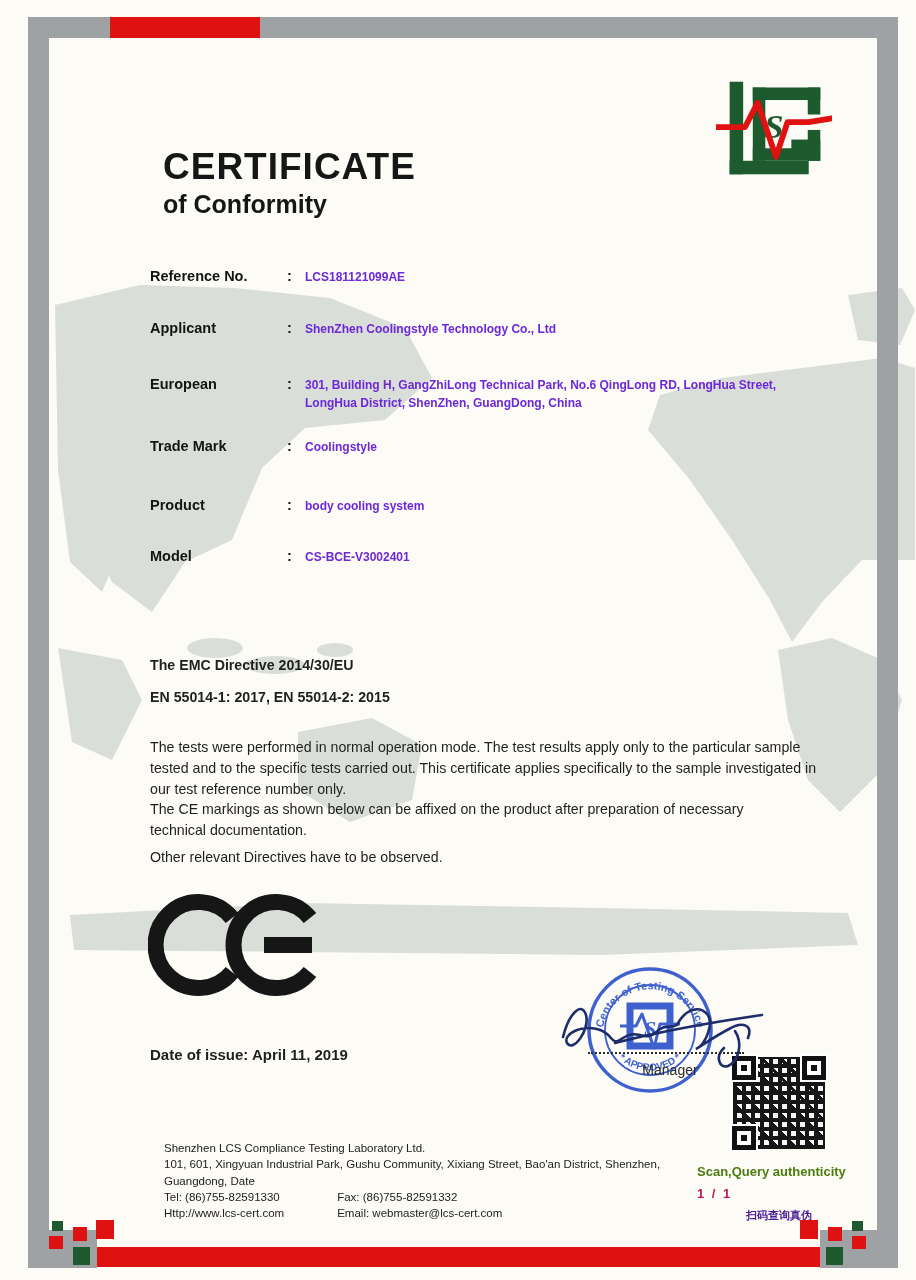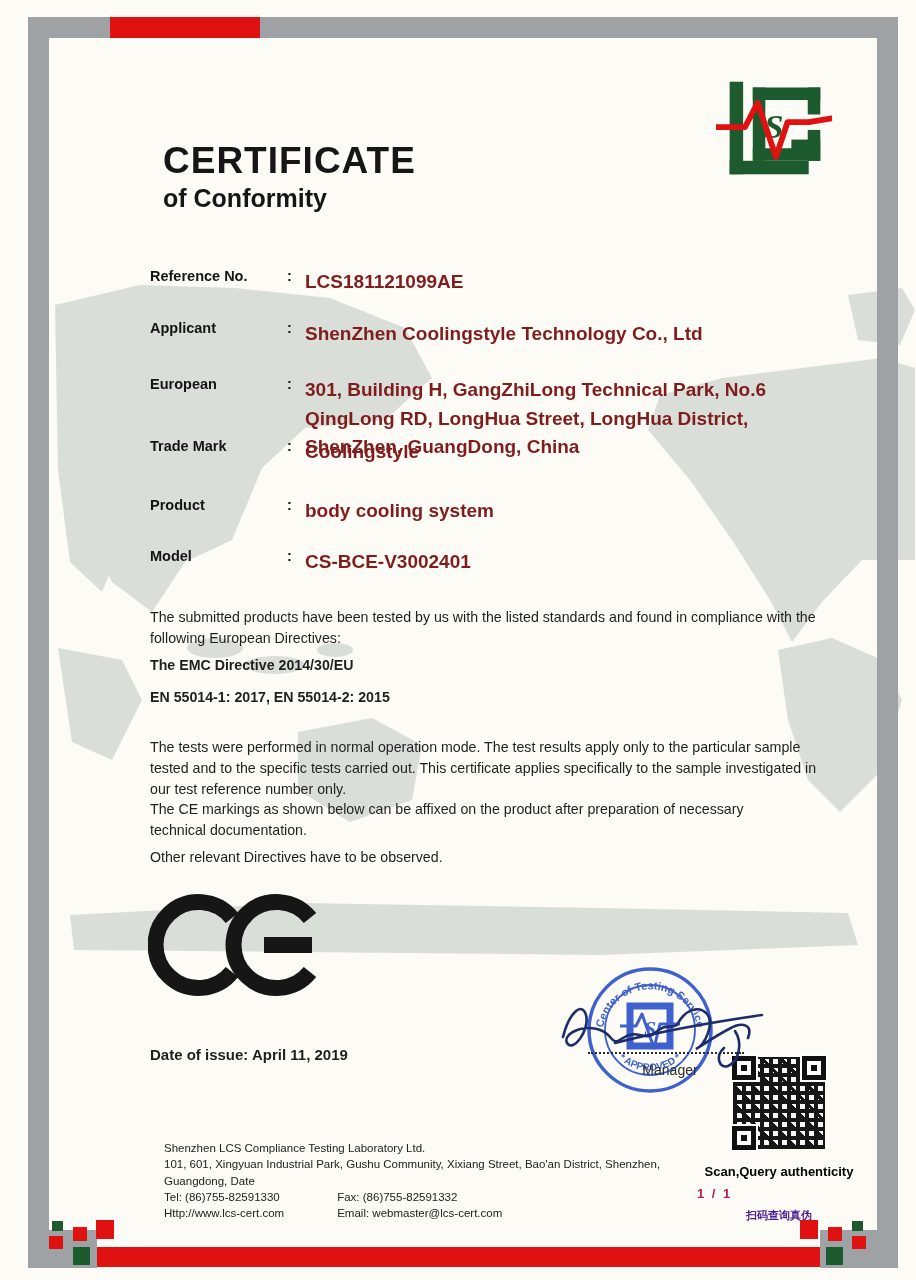--- a/index.html
+++ b/index.html
@@ -1,26 +1,26 @@
 <!DOCTYPE html>
 <html><head>
 <meta charset="utf-8">
 <style>
   html,body{margin:0;padding:0;background:#ffffff;}
   .page{position:relative;width:916px;height:1280px;background:#fcfbf5;
         font-family:"Liberation Sans",sans-serif;overflow:hidden;}
   .abs{position:absolute;}
   .map{position:absolute;left:0;top:0;z-index:0;}
   .content{z-index:2;}
-  .title1{font-size:37px;font-weight:bold;letter-spacing:1px;color:#161616;}
+  .title1{font-size:37px;font-weight:bold;letter-spacing:1px;color:#161616;margin-top:6px;}
   .title2{font-size:25px;font-weight:bold;color:#161616;margin-top:2px;}
   .frow{position:absolute;left:150px;width:660px;}
   .flabel{position:absolute;left:0;top:0;width:132px;font-size:14.5px;font-weight:bold;color:#141414;}
   .fcolon{position:absolute;left:137px;top:0;font-size:14.5px;font-weight:bold;color:#141414;}
-  .fvalue{position:absolute;left:155px;top:0;width:482px;font-size:19px;font-weight:bold;color:#7f1d1d;line-height:1.5;}
+  .fvalue{position:absolute;left:155px;top:0;width:482px;font-size:12px;font-weight:bold;color:#6d28d9;line-height:1.5;}
   .para{font-size:14.2px;color:#1f1f1f;line-height:1.47;}
   .bold{font-weight:bold;}
   .footer-block{font-size:11.5px;color:#222;line-height:1.42;}
   .footer-col{display:inline-block;width:170px;}
   .dotline{border-bottom:2.5px dotted #2a2a2a;}
   .qr{position:absolute;left:733px;top:1057px;width:92px;height:92px;background:#f6f6f6;
       background-image:
         repeating-linear-gradient(45deg,transparent 0 5px,#161616 5px 8px,transparent 8px 13px),
         repeating-linear-gradient(90deg,#161616 0 4px,transparent 4px 9px),
         repeating-linear-gradient(0deg,#161616 0 4px,#f6f6f6 4px 9px);
@@ -117,21 +117,20 @@
     <span class="flabel">Product</span>
     <span class="fcolon">:</span>
     <span class="fvalue">body cooling system</span>
   </div>
   <div class="frow content" style="top:548px;">
     <span class="flabel">Model</span>
     <span class="fcolon">:</span>
     <span class="fvalue">CS-BCE-V3002401</span>
   </div>
 
-  <div class="abs content para" style="left:150px;top:607px;width:672px;">The submitted products have been tested by us with the listed standards and found in compliance with the following European Directives:</div>
   <div class="abs content para bold" style="left:150px;top:655px;width:672px;">The EMC Directive 2014/30/EU</div>
   <div class="abs content para bold" style="left:150px;top:687px;width:672px;">EN 55014-1: 2017, EN 55014-2: 2015</div>
   <div class="abs content para" style="left:150px;top:737px;width:676px;">The tests were performed in normal operation mode. The test results apply only to the particular sample tested and to the specific tests carried out. This certificate applies specifically to the sample investigated in our test reference number only.</div>
   <div class="abs content para" style="left:150px;top:799px;width:648px;">The CE markings as shown below can be affixed on the product after preparation of necessary technical documentation.</div>
   <div class="abs content para" style="left:150px;top:847px;width:648px;">Other relevant Directives have to be observed.</div>
 
   <div class="abs content" style="left:148px;top:888px;">
     <svg width="172" height="114" viewBox="0 0 172 114">
       <path d="M84,30 A43,43 0 1 0 84,84" fill="none" stroke="#161616" stroke-width="16"></path>
       <path d="M162,30 A43,43 0 1 0 162,84" fill="none" stroke="#161616" stroke-width="16"></path>
@@ -176,21 +175,21 @@
 
   <div class="abs content dotline" style="left:588px;top:1052px;width:156px;z-index:5;"></div>
   <div class="abs content" style="left:600px;top:1062px;width:140px;text-align:center;font-size:14px;color:#2b2b2b;z-index:5;">Manager</div>
 
   <div class="qr">
     <div class="finder" style="left:-1px;top:-1px;"></div>
     <div class="finder" style="right:-1px;top:-1px;"></div>
     <div class="finder" style="left:-1px;bottom:-1px;"></div>
   </div>
   <div class="abs content bold" style="left:707px;top:1208px;width:144px;text-align:center;font-size:11px;color:#4c1d95;">扫码查询真伪</div>
-  <div class="abs content bold" style="left:697px;top:1164px;width:164px;text-align:center;font-size:13px;color:#000000;">Scan,Query authenticity</div>
+  <div class="abs content bold" style="left:697px;top:1164px;width:164px;text-align:left;font-size:13px;color:#4d7c0f;">Scan,Query authenticity</div>
 
   <div class="abs content bold" style="left:697px;top:1186px;font-size:13px;letter-spacing:2px;color:#be185d;">1 / 1</div>
 
   <div class="abs content footer-block" style="left:164px;top:1140px;width:520px;">
     <div>Shenzhen LCS Compliance Testing Laboratory Ltd.</div>
     <div>101, 601, Xingyuan Industrial Park, Gushu Community, Xixiang Street, Bao'an District, Shenzhen,</div>
     <div>Guangdong, Date</div>
     <div>
       <span class="footer-col">Tel: (86)755-82591330</span>
       <span>Fax: (86)755-82591332</span>

